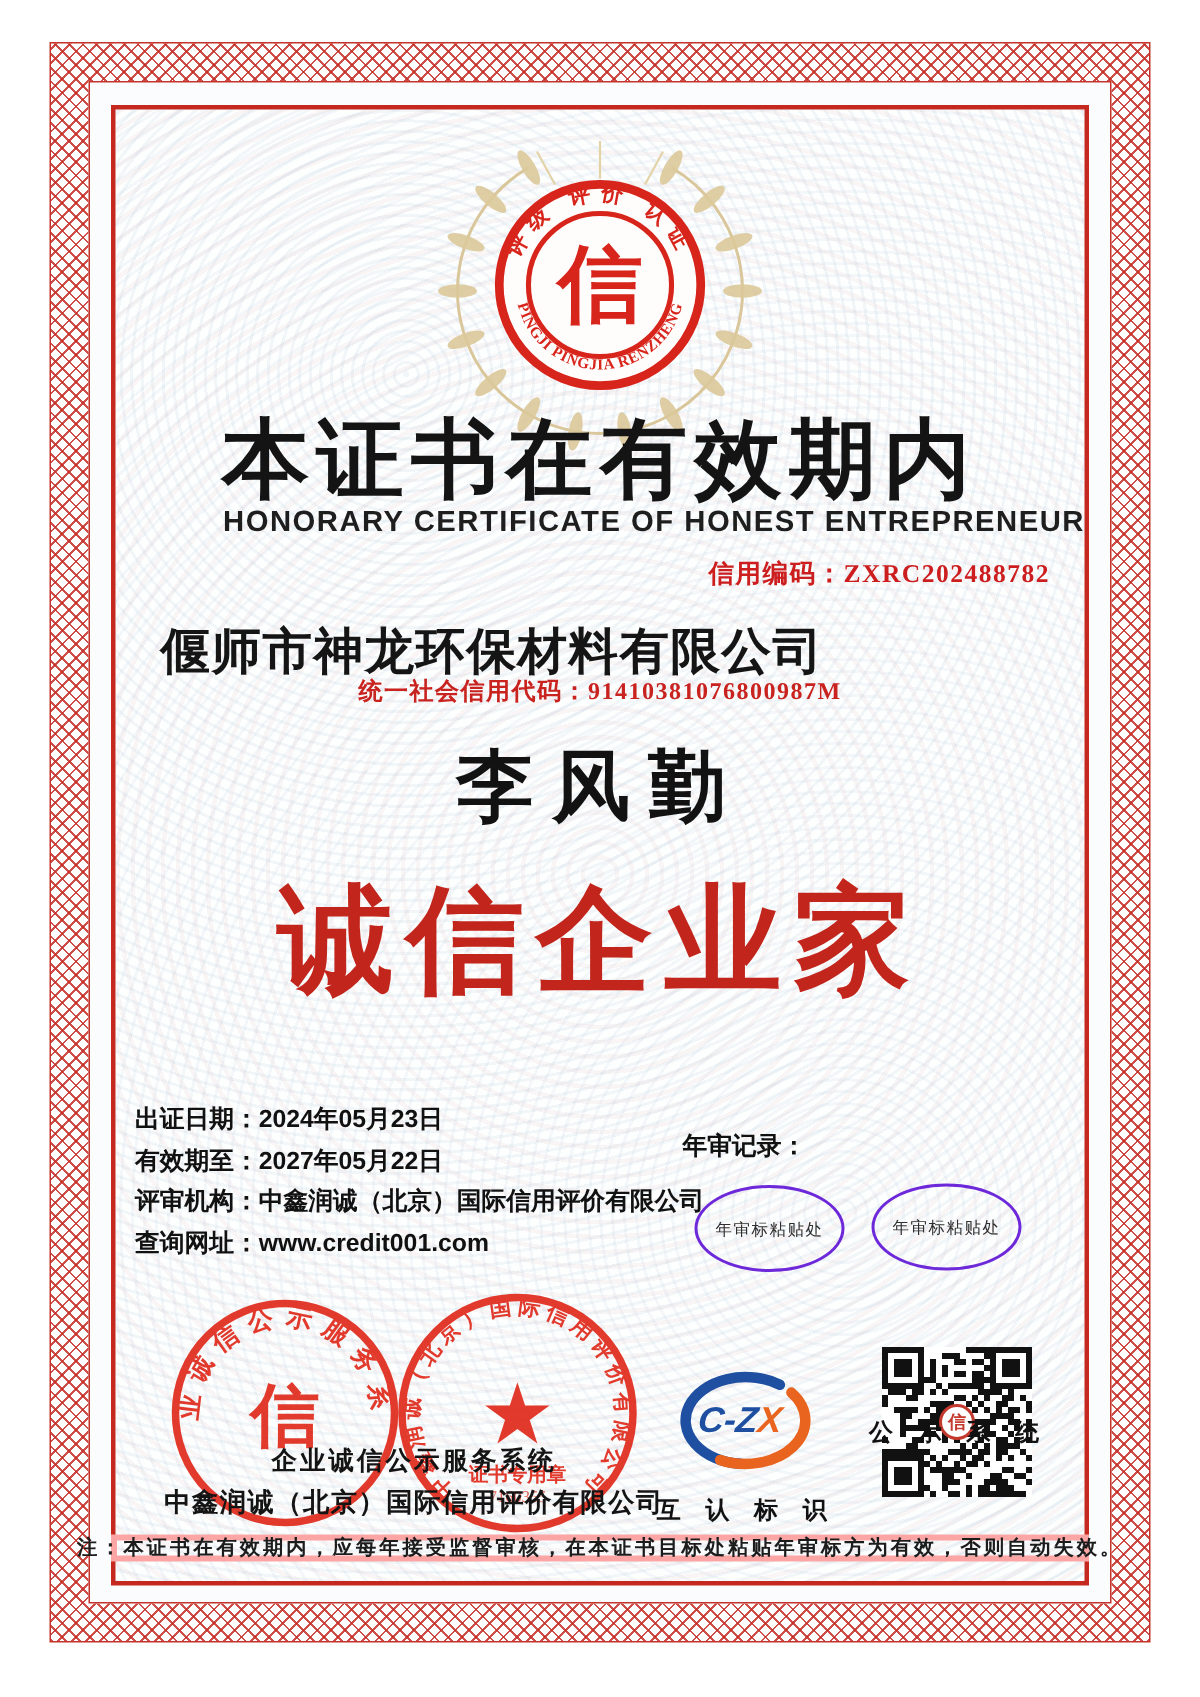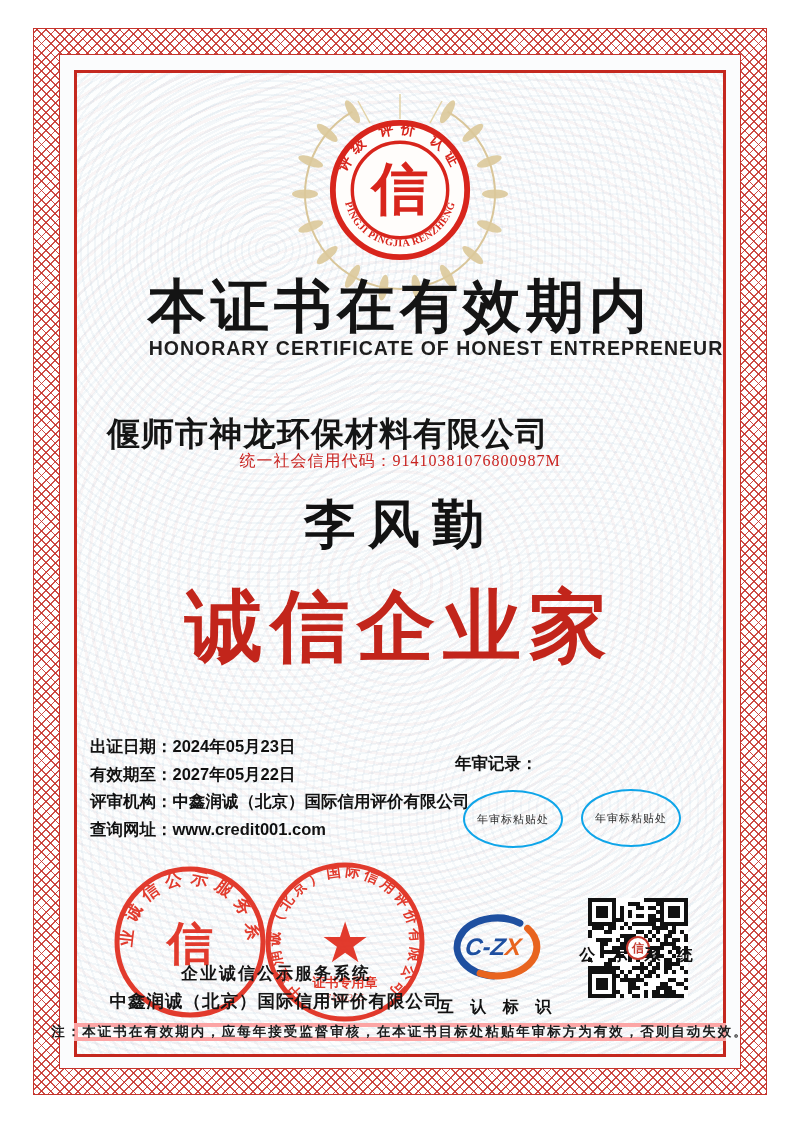--- a/index.html
+++ b/index.html
@@ -34,32 +34,32 @@
   .title{position:absolute;left:0;width:800px;top:268px;text-align:center;
     font-size:58px;font-weight:900;letter-spacing:5px;color:#141414;white-space:nowrap;}
   .subtitle{position:absolute;left:0;width:800px;top:337px;text-align:center;
     font-family:"Liberation Sans", sans-serif;
     font-size:19.5px;font-weight:700;letter-spacing:1px;color:#1e1e1e;white-space:nowrap;padding-left:36px;}
   .credit-line{position:absolute;left:0;top:371px;width:700px;text-align:right;
     font-size:17px;font-weight:700;color:#cc1e1e;letter-spacing:1px;}
   .company{position:absolute;left:0;width:656px;top:412px;text-align:center;
     font-size:33px;font-weight:900;letter-spacing:1px;color:#151515;white-space:nowrap;}
   .uscc{position:absolute;left:0;width:800px;top:451px;text-align:center;
-    font-size:16px;font-weight:400;color:#c92320;letter-spacing:1px;}
+    font-size:16px;font-weight:700;color:#c92320;letter-spacing:1px;}
   .person{position:absolute;left:0;width:800px;top:490px;text-align:center;
     font-size:52px;font-weight:900;letter-spacing:12px;color:#121212;}
   .honor{position:absolute;left:0;width:800px;top:575px;text-align:center;
     font-size:78px;font-weight:900;letter-spacing:8px;color:#c2251b;white-space:nowrap;}
 
   
   .details{position:absolute;left:90px;top:733px;font-family:"Liberation Sans", sans-serif;}
   .detail-row{font-size:16.5px;font-weight:700;color:#111;line-height:27.5px;white-space:nowrap;}
   .annual-label{position:absolute;left:455px;top:753px;font-family:"Liberation Sans", sans-serif;
     font-size:16.5px;font-weight:700;color:#111;}
-  .oval{position:absolute;width:96px;height:54px;border:2px solid #0ea5e9;border-radius:50%;
+  .oval{position:absolute;width:96px;height:54px;border:2px solid #6d28d9;border-radius:50%;
     display:flex;align-items:center;justify-content:center;background:transparent;}
   .oval span{font-size:11px;color:#2e2e2e;letter-spacing:1px;}
   .oval.o1{left:463px;top:790px;} .oval.o2{left:581px;top:789px;}
 
   
   .stamp{position:absolute;opacity:.92;}
   .stamp.left{left:112px;top:864px;} .stamp.right{left:263px;top:860px;}
   .issuer{position:absolute;left:75px;width:402px;text-align:center;color:#141414;white-space:nowrap;}
   .issuer.l1{top:962px;font-size:17px;font-weight:800;letter-spacing:2px;}
   .issuer.l2{top:989px;font-size:17.5px;font-weight:800;letter-spacing:1px;}
@@ -126,20 +126,21 @@
       <textPath href="#sealTop" startOffset="50%" text-anchor="middle">评级  评价  认证</textPath>
     </text>
     <text font-size="10.5" font-weight="bold" letter-spacing="0.5">
       <textPath href="#sealBottom" startOffset="50%" text-anchor="middle">PINGJI PINGJIA RENZHENG</textPath>
     </text>
     <text x="75" y="94" text-anchor="middle" font-size="58" font-weight="900">信</text>
   </svg>
 
   <div class="title">本证书在有效期内</div>
   <div class="subtitle">HONORARY CERTIFICATE OF HONEST ENTREPRENEUR</div>
+  <div class="credit-line"><span>信用编码：</span><span>ZXRC202488782</span></div>
 
   <div class="company">偃师市神龙环保材料有限公司</div>
   <div class="uscc"><span>统一社会信用代码：</span><span>91410381076800987M</span></div>
 
   <div class="person">李风勤</div>
   <div class="honor">诚信企业家</div>
 
   <div class="details">
     <div class="detail-row"><span>出证日期：</span><span>2024年05月23日</span></div>
     <div class="detail-row"><span>有效期至：</span><span>2027年05月22日</span></div>

